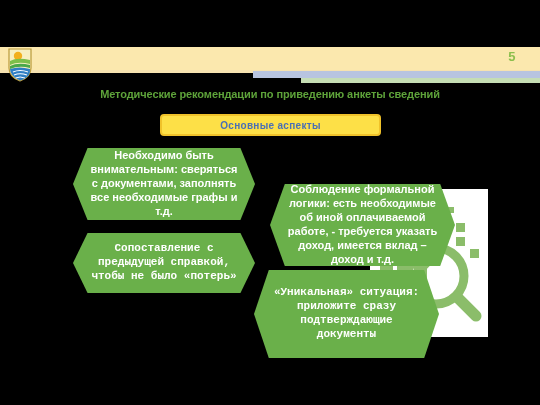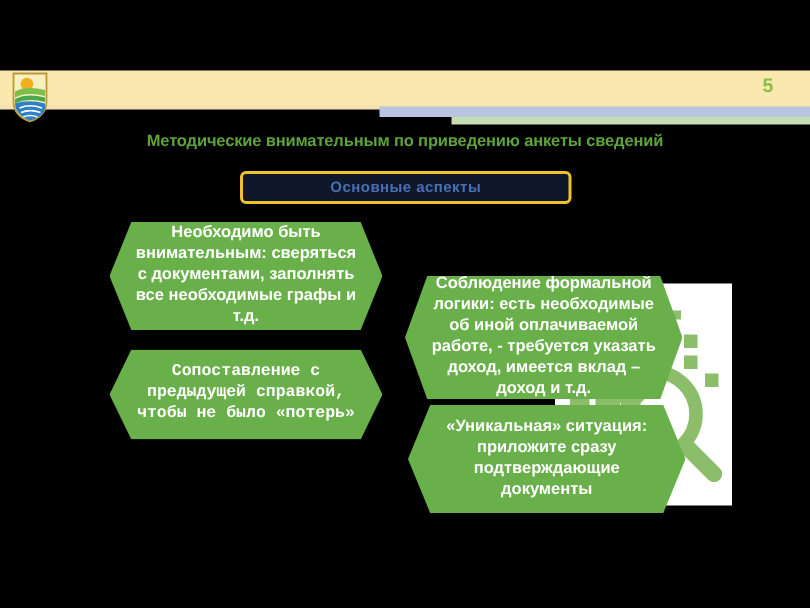--- a/index.html
+++ b/index.html
@@ -85,21 +85,21 @@
     white-space: nowrap;
   }
 
   
   .banner {
     position: absolute;
     left: 160px;
     top: 114px;
     width: 221px;
     height: 22px;
-    background: #0f172a;
+    background: #fde047;
     border: 2px solid #f0c22a;
     border-radius: 4px;
     box-sizing: border-box;
     display: flex;
     align-items: center;
     justify-content: center;
   }
   .banner-text {
     font-size: 10px;
     font-weight: bold;
@@ -134,21 +134,21 @@
     color: #ffffff;
     font-weight: bold;
     font-size: 11px;
     line-height: 1.27;
     padding: 0 14px;
   }
 
   #hex-1 { left: 73px;  top: 148px; width: 182px; height: 72px; }
   #hex-2 { left: 270px; top: 184px; width: 185px; height: 82px; }
   #hex-3 { left: 73px;  top: 233px; width: 182px; height: 60px; font-family: Liberation Mono, monospace; }
-  #hex-4 { left: 272px; top: 270px; width: 185px; height: 72px; }
+  #hex-4 { left: 254px; top: 270px; width: 185px; height: 88px; font-family: Liberation Mono, monospace; }
 </style>
 </head>
 <body>
 
 <div id="slide">
 
   <div class="header-band"></div>
   <div class="header-thin-line"></div>
   <div class="bar-blue"></div>
   <div class="bar-green"></div>
@@ -161,21 +161,21 @@
       <circle cx="11" cy="8" r="4.2" fill="#f2b01e"></circle>
       <path d="M3 13 Q10 9 23 12 L23 16 Q11 13 3 17 Z" fill="#7dbf4a"></path>
       <path d="M3 18 Q11 14 23 17 L23 20 Q12 17 3 21 Z" fill="#4aa84a"></path>
       <path d="M3 21 Q12 18 23 21 V22 Q24 29 13 32.5 Q3 28 3 21 Z" fill="#2f7fc4"></path>
       <path d="M6 24 Q13 21 21 24" fill="none" stroke="#ffffff" stroke-width="1.1"></path>
       <path d="M7 27 Q13 24.5 20 27" fill="none" stroke="#ffffff" stroke-width="1.1"></path>
       <path d="M8.5 30 Q13 28 18 30" fill="none" stroke="#ffffff" stroke-width="1"></path>
     </svg>
   </div>
 
-  <div class="slide-title">Методические внимательным по приведению анкеты сведений</div>
+  <div class="slide-title">Методические рекомендации по приведению анкеты сведений</div>
 
   <div class="banner">
     <span class="banner-text">Основные аспекты</span>
   </div>
 
   <div class="watermark">
     <svg width="118" height="148" viewBox="0 0 118 148" xmlns="http://www.w3.org/2000/svg">
       <g fill="#8bbd6a">
         <rect x="10" y="60" width="13" height="32"></rect>
         <rect x="27" y="44" width="13" height="48"></rect>

